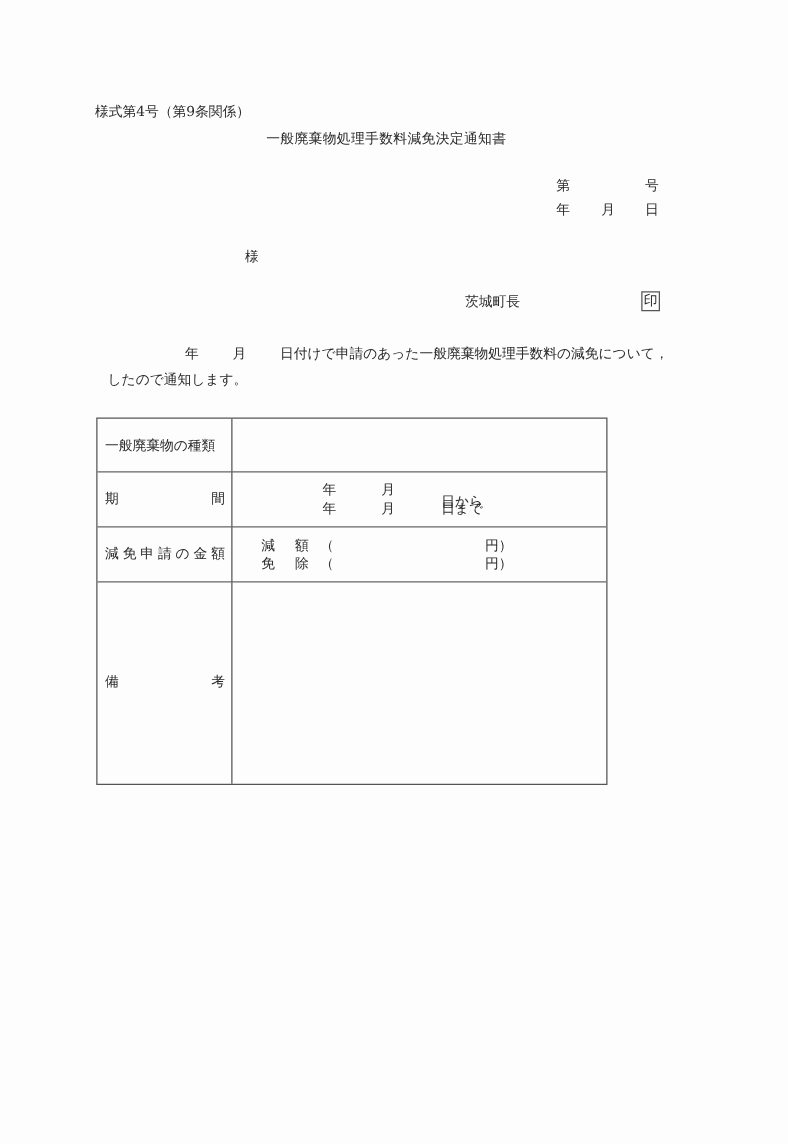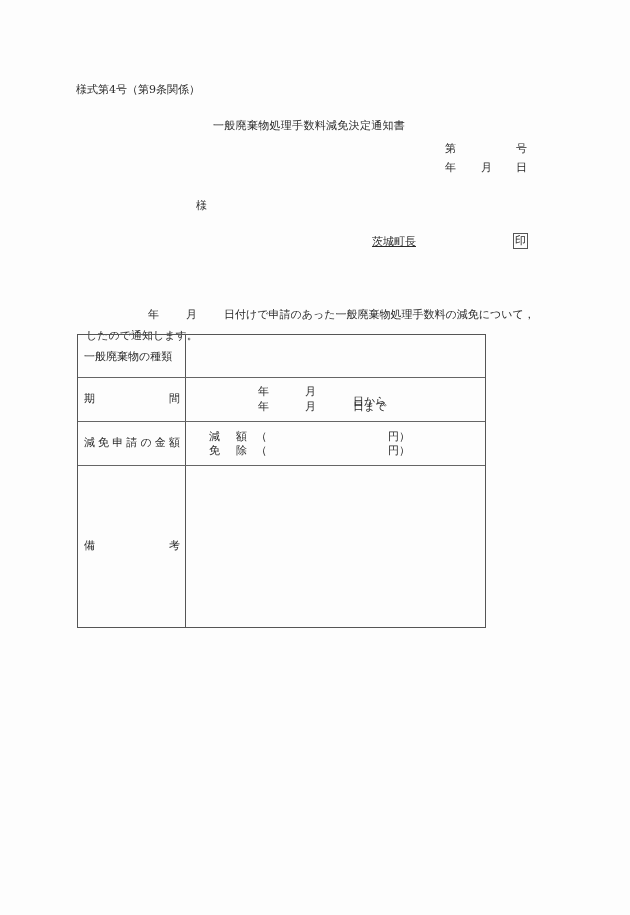--- a/index.html
+++ b/index.html
@@ -4,33 +4,33 @@
 <style>
   html, body { margin: 0; padding: 0; }
   body {
     width: 630px; height: 915px; background: #fdfdfd;
     position: relative; overflow: hidden;
     font-family: "DejaVu Serif", "Liberation Serif", serif;
     color: #2a2a2a; font-size: 11px;
   }
   .abs { position: absolute; white-space: nowrap; line-height: 1; }
   .form-no { left: 76px; top: 84px; font-size: 11px; }
-  .title { left: 213px; top: 120px; font-size: 11px; letter-spacing: 0.3px; text-align: center; }
+  .title { left: 213px; top: 105px; font-size: 11px; letter-spacing: 0.3px; text-align: center; }
   .t-dai { left: 445px; top: 143px; }
   .t-go  { left: 516px; top: 143px; }
   .t-nen { left: 445px; top: 162px; }
   .t-tsuki { left: 481px; top: 162px; }
   .t-hi  { left: 516px; top: 162px; }
   .sama { left: 196px; top: 200px; }
-  .mayor { left: 372px; top: 236px; text-decoration: underline; }
+  .mayor { left: 372px; top: 236px; }
   .seal {
     left: 513px; top: 233px; width: 13px; height: 14px;
     border: 1px solid #555; font-size: 11px; text-align: center; line-height: 14px;
   }
-  .body-text { left: 76px; top: 272px; width: 490px; line-height: 21px; font-size: 11px; white-space: normal; margin-top: 32px; }
+  .body-text { left: 76px; top: 272px; width: 490px; line-height: 21px; font-size: 11px; white-space: normal; }
   .body-line { display: block; white-space: nowrap; }
   .l1 { padding-left: 72px; }
   .l1 .gap1 { display: inline-block; width: 27px; }
   .l1 .gap2 { display: inline-block; width: 27px; }
   .l2, .l3 { padding-left: 10px; }
 
   .tbl {
     position: absolute; left: 77px; top: 334px; width: 409px; height: 294px;
     border: 1px solid #555; box-sizing: border-box;
   }

